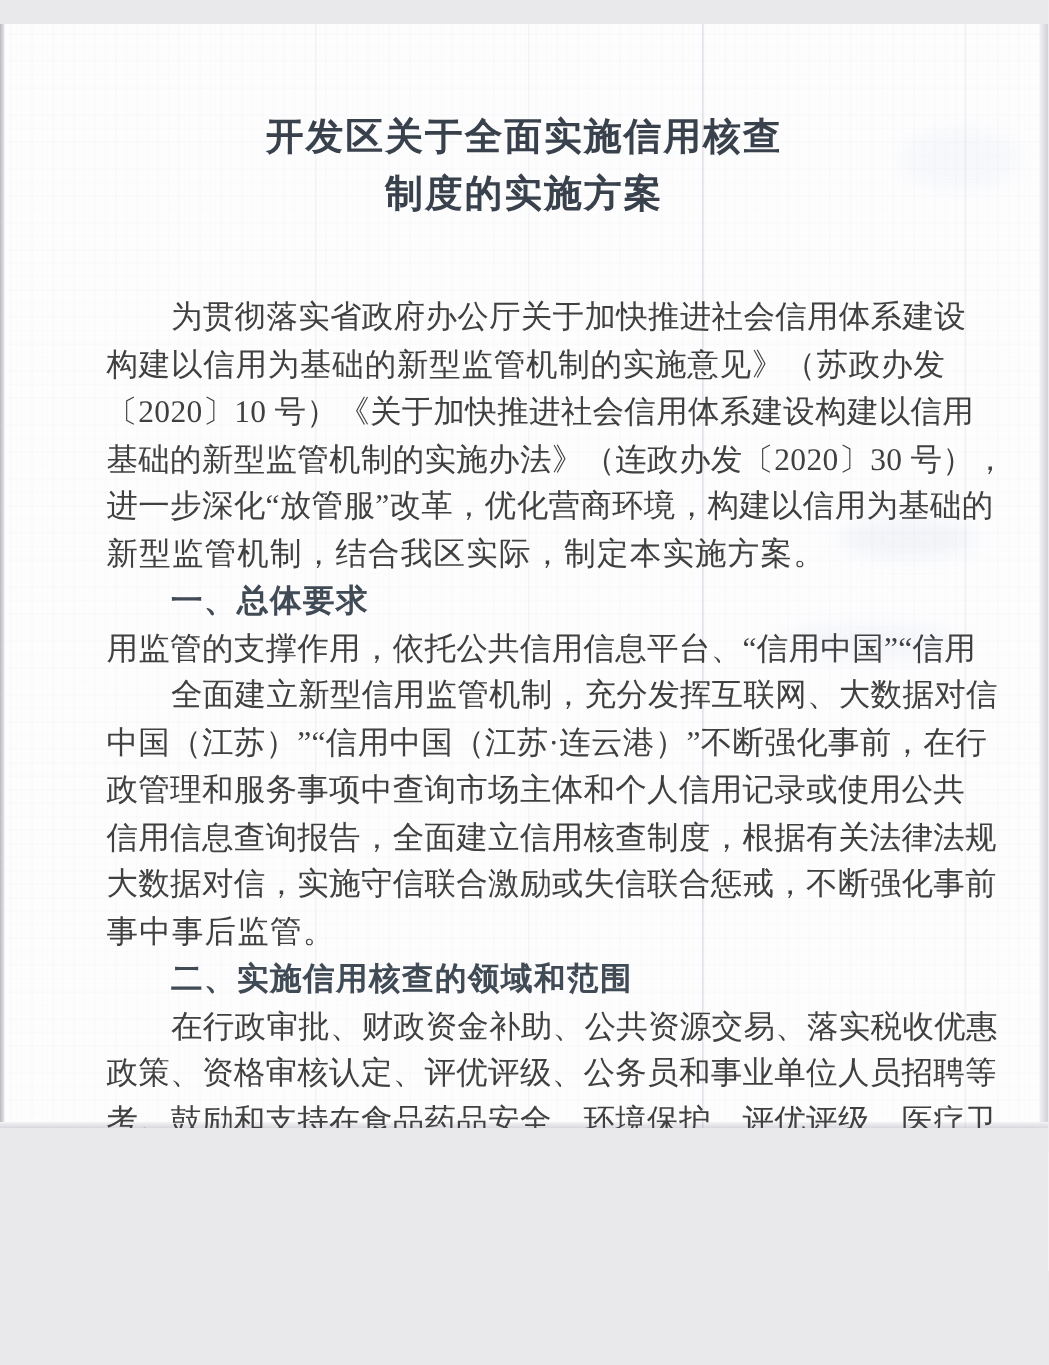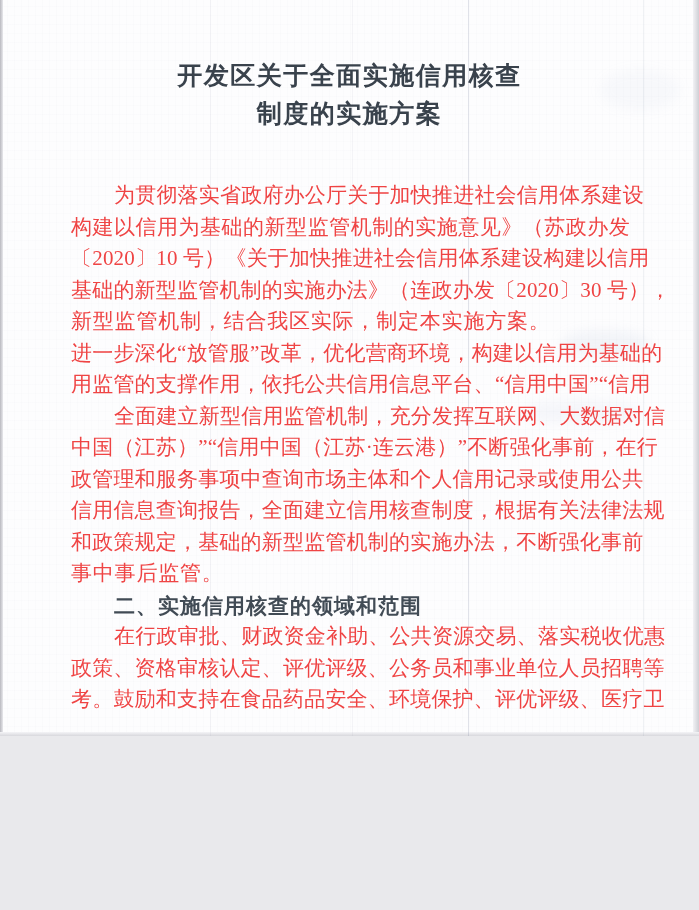--- a/index.html
+++ b/index.html
@@ -1,20 +1,20 @@
 <!DOCTYPE html>
 <html><head>
 <meta charset="utf-8">
 <style>
   html, body { margin: 0; padding: 0; background: #e9e9ec; }
   .page {
     position: relative;
     width: 699px;
     height: 736px;
-    margin: 0 auto;
+    margin: 16px auto;
     background: #fdfdfe;
     overflow: hidden;
     font-family: "Liberation Serif", "DejaVu Serif", serif;
   }
   
   .page::before {
     content: "";
     position: absolute;
     inset: 0;
     background:
@@ -50,21 +50,21 @@
   }
   .body-block {
     position: absolute;
     left: 71px; top: 180px;
     width: 559px;
   }
   .ln {
     height: 31.5px;
     line-height: 31.5px;
     font-size: 21px;
-    color: #ef4444;
+    color: #404040;
     text-align: justify;
     text-align-last: justify;
     text-justify: inter-character;
     letter-spacing: 0.2px;
     white-space: nowrap;
   }
   .ln.left { text-align-last: left; letter-spacing: 0.8px; }
   .ln.ind  { text-indent: 43px; }
   .ln.head {
     font-family: "Liberation Sans", "DejaVu Sans", sans-serif;
@@ -103,28 +103,29 @@
   <div class="title">
     <div>开发区关于全面实施信用核查</div>
     <div>制度的实施方案</div>
   </div>
 
   <div class="body-block">
     <div class="ln ind">为贯彻落实省政府办公厅关于加快推进社会信用体系建设</div>
     <div class="ln">构建以信用为基础的新型监管机制的实施意见》（苏政办发</div>
     <div class="ln">〔2020〕10 号）《关于加快推进社会信用体系建设构建以信用</div>
     <div class="ln">基础的新型监管机制的实施办法》（连政办发〔2020〕30 号），</div>
+    <div class="ln">进一步深化“放管服”改革，优化营商环境，构建以信用为基础的</div>
     <div class="ln left">新型监管机制，结合我区实际，制定本实施方案。</div>
-    <div class="ln">进一步深化“放管服”改革，优化营商环境，构建以信用为基础的</div>
+    <div class="ln head">一、总体要求</div>
     <div class="ln">用监管的支撑作用，依托公共信用信息平台、“信用中国”“信用</div>
     <div class="ln ind">全面建立新型信用监管机制，充分发挥互联网、大数据对信</div>
     <div class="ln">中国（江苏）”“信用中国（江苏·连云港）”不断强化事前，在行</div>
     <div class="ln">政管理和服务事项中查询市场主体和个人信用记录或使用公共</div>
     <div class="ln">信用信息查询报告，全面建立信用核查制度，根据有关法律法规</div>
-    <div class="ln">和政策规定，基础的新型监管机制的实施办法，不断强化事前</div>
+    <div class="ln">大数据对信，实施守信联合激励或失信联合惩戒，不断强化事前</div>
     <div class="ln left">事中事后监管。</div>
     <div class="ln head">二、实施信用核查的领域和范围</div>
     <div class="ln ind">在行政审批、财政资金补助、公共资源交易、落实税收优惠</div>
     <div class="ln">政策、资格审核认定、评优评级、公务员和事业单位人员招聘等</div>
     <div class="ln">考。鼓励和支持在食品药品安全、环境保护、评优评级、医疗卫</div>
   </div>
 
   <div class="footer">— 2 —</div>
 
 </div>

